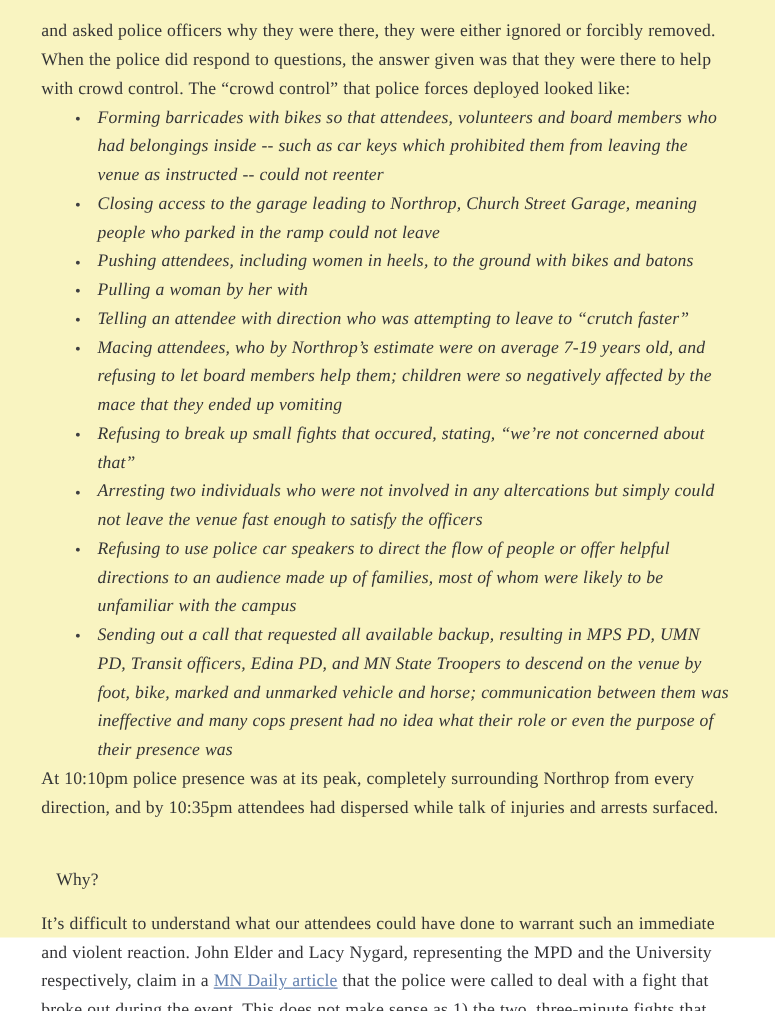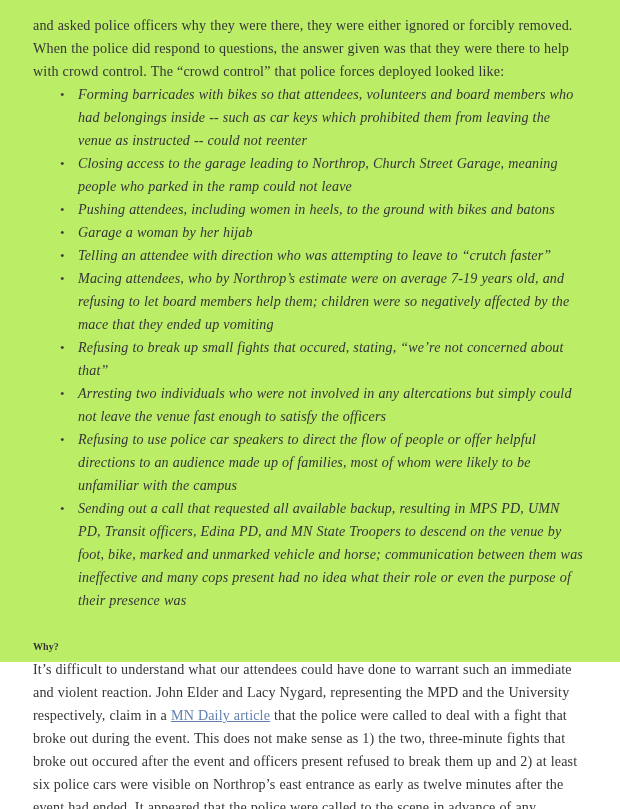--- a/index.html
+++ b/index.html
@@ -12,46 +12,46 @@
     height: 809px;
     overflow: hidden;
     font-family: "Liberation Serif", "DejaVu Serif", serif;
     color: #2f2f31;
     -webkit-font-smoothing: antialiased;
   }
 
   .page {
     position: relative;
     width: 620px;
-    height: 662px;
-    background: #bef264;
+    height: 750px;
+    background: #fef9c3;
     box-sizing: border-box;
     padding: 14px 35px 0 33px;
   }
 
   
   .scan {
     filter: blur(0.22px) contrast(0.94) brightness(1.01);
   }
 
   .para {
     font-size: 14.1px;
     line-height: 23px;
     text-align: left;
     margin: 0;
     letter-spacing: 0.01em;
     word-spacing: 0.02em;
   }
   .spacer-lg { height: 23px; }
 
   .heading {
-    font-size: 10px;
+    font-size: 14px;
     line-height: 23px;
-    font-weight: bold;
-    margin: 0;
+    font-weight: normal;
+    margin: 12px;
     letter-spacing: 0.01em;
   }
 
   ul.bullets {
     list-style: none;
     margin: 0;
     padding: 0;
   }
   ul.bullets > li {
     position: relative;
@@ -97,21 +97,21 @@
     <li>
       <span class="bullet-glyph">•</span>
       <span class="li-text">Closing access to the garage leading to Northrop, Church Street Garage, meaning people who parked in the ramp could not leave</span>
     </li>
     <li>
       <span class="bullet-glyph">•</span>
       <span class="li-text">Pushing attendees, including women in heels, to the ground with bikes and batons</span>
     </li>
     <li>
       <span class="bullet-glyph">•</span>
-      <span class="li-text">Garage a woman by her hijab</span>
+      <span class="li-text">Pulling a woman by her with</span>
     </li>
     <li>
       <span class="bullet-glyph">•</span>
       <span class="li-text">Telling an attendee with direction who was attempting to leave to “crutch faster”</span>
     </li>
     <li>
       <span class="bullet-glyph">•</span>
       <span class="li-text">Macing attendees, who by Northrop’s estimate were on average 7-19 years old, and refusing to let board members help them; children were so negatively affected by the mace that they ended up vomiting</span>
     </li>
     <li>
@@ -125,20 +125,21 @@
     <li>
       <span class="bullet-glyph">•</span>
       <span class="li-text">Refusing to use police car speakers to direct the flow of people or offer helpful directions to an audience made up of families, most of whom were likely to be unfamiliar with the campus</span>
     </li>
     <li>
       <span class="bullet-glyph">•</span>
       <span class="li-text">Sending out a call that requested all available backup, resulting in MPS PD, UMN PD, Transit officers, Edina PD, and MN State Troopers to descend on the venue by foot, bike, marked and unmarked vehicle and horse; communication between them was ineffective and many cops present had no idea what their role or even the purpose of their presence was</span>
     </li>
   </ul>
 
+  <p class="para">At 10:10pm police presence was at its peak, completely surrounding Northrop from every direction, and by 10:35pm attendees had dispersed while talk of injuries and arrests surfaced.</p>
 
   <div class="spacer-lg"></div>
 
   <p class="heading">Why?</p>
 
   <p class="para"><span class="inline">It’s difficult to understand what our attendees could have done to warrant such an immediate and violent reaction. John Elder and Lacy Nygard, representing the MPD and the University respectively, claim in a </span><a class="doclink" href="#">MN Daily article</a><span class="inline"> that the police were called to deal with a fight that broke out during the event. This does not make sense as 1) the two, three-minute fights that broke out occured after the event and officers present refused to break them up and 2) at least six police cars were visible on Northrop’s east entrance as early as twelve minutes after the event had ended. It appeared that the police were called to the scene in advance of any disruptions.</span></p>
 
 </div>
 
 </body></html>

